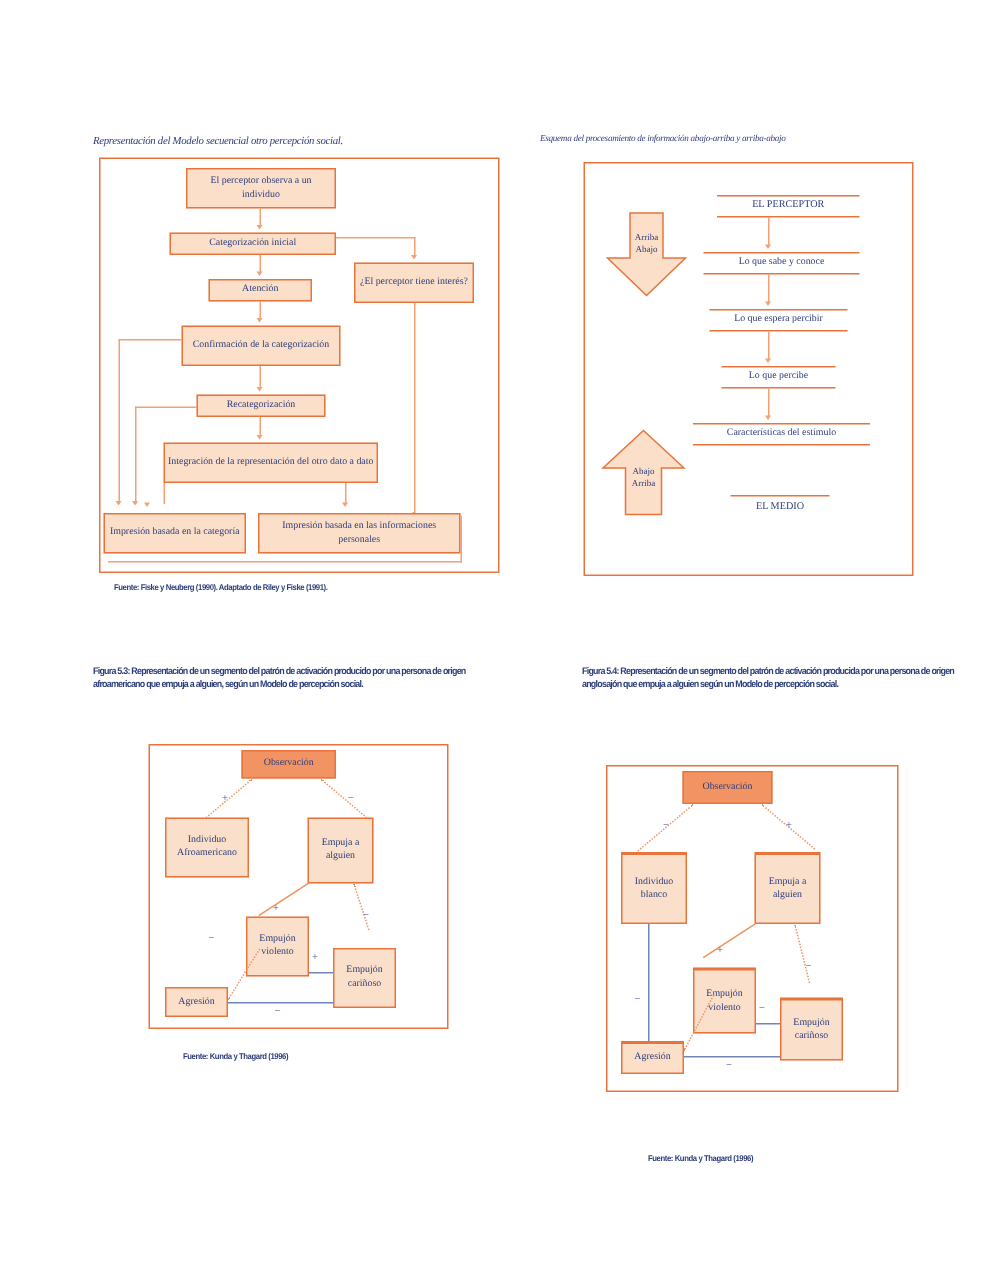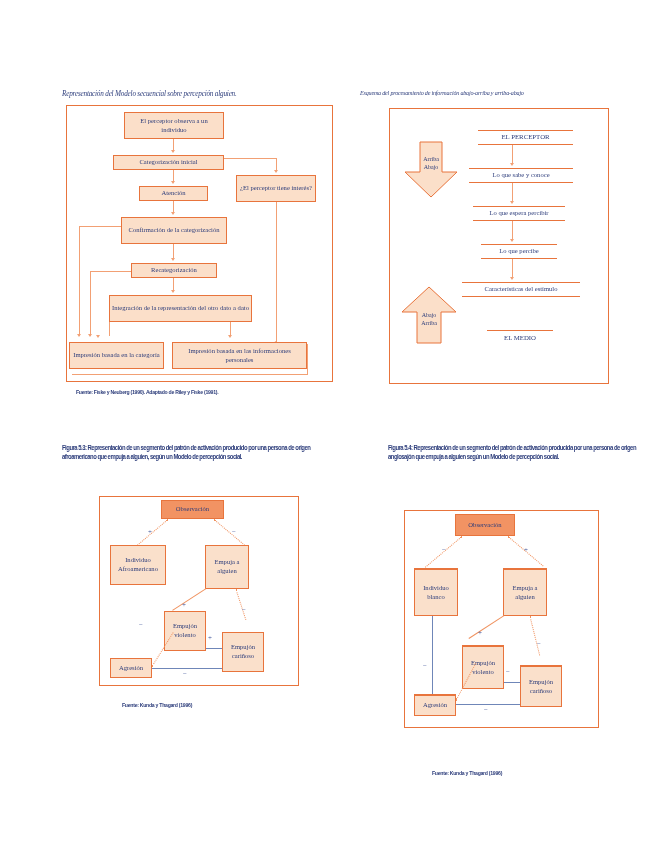--- a/index.html
+++ b/index.html
@@ -106,21 +106,21 @@
     text-align:center;
     line-height:1.25;
     width:100%;
   }
 </style>
 </head>
 <body>
 
 <div class="page">
 
-  <div class="caption" style="left:62px;top:90px;width:275px;">Representación del Modelo secuencial sobre percepción alguien.</div>
+  <div class="caption" style="left:62px;top:90px;width:275px;">Representación del Modelo secuencial otro percepción social.</div>
 
   <div class="frame" style="left:66px;top:105px;width:267px;height:277px;"></div>
 
   <div class="box" style="left:124px;top:112px;width:100px;height:27px;">El perceptor observa a un individuo</div>
   <div class="vline" style="left:173px;top:139px;height:12px;"></div>
   <div class="arrowdn" style="left:170.5px;top:150px;"></div>
 
   <div class="box" style="left:113px;top:155px;width:111px;height:15px;">Categorización inicial</div>
   <div class="vline" style="left:173px;top:170px;height:12px;"></div>
   <div class="arrowdn" style="left:170.5px;top:181px;"></div>

